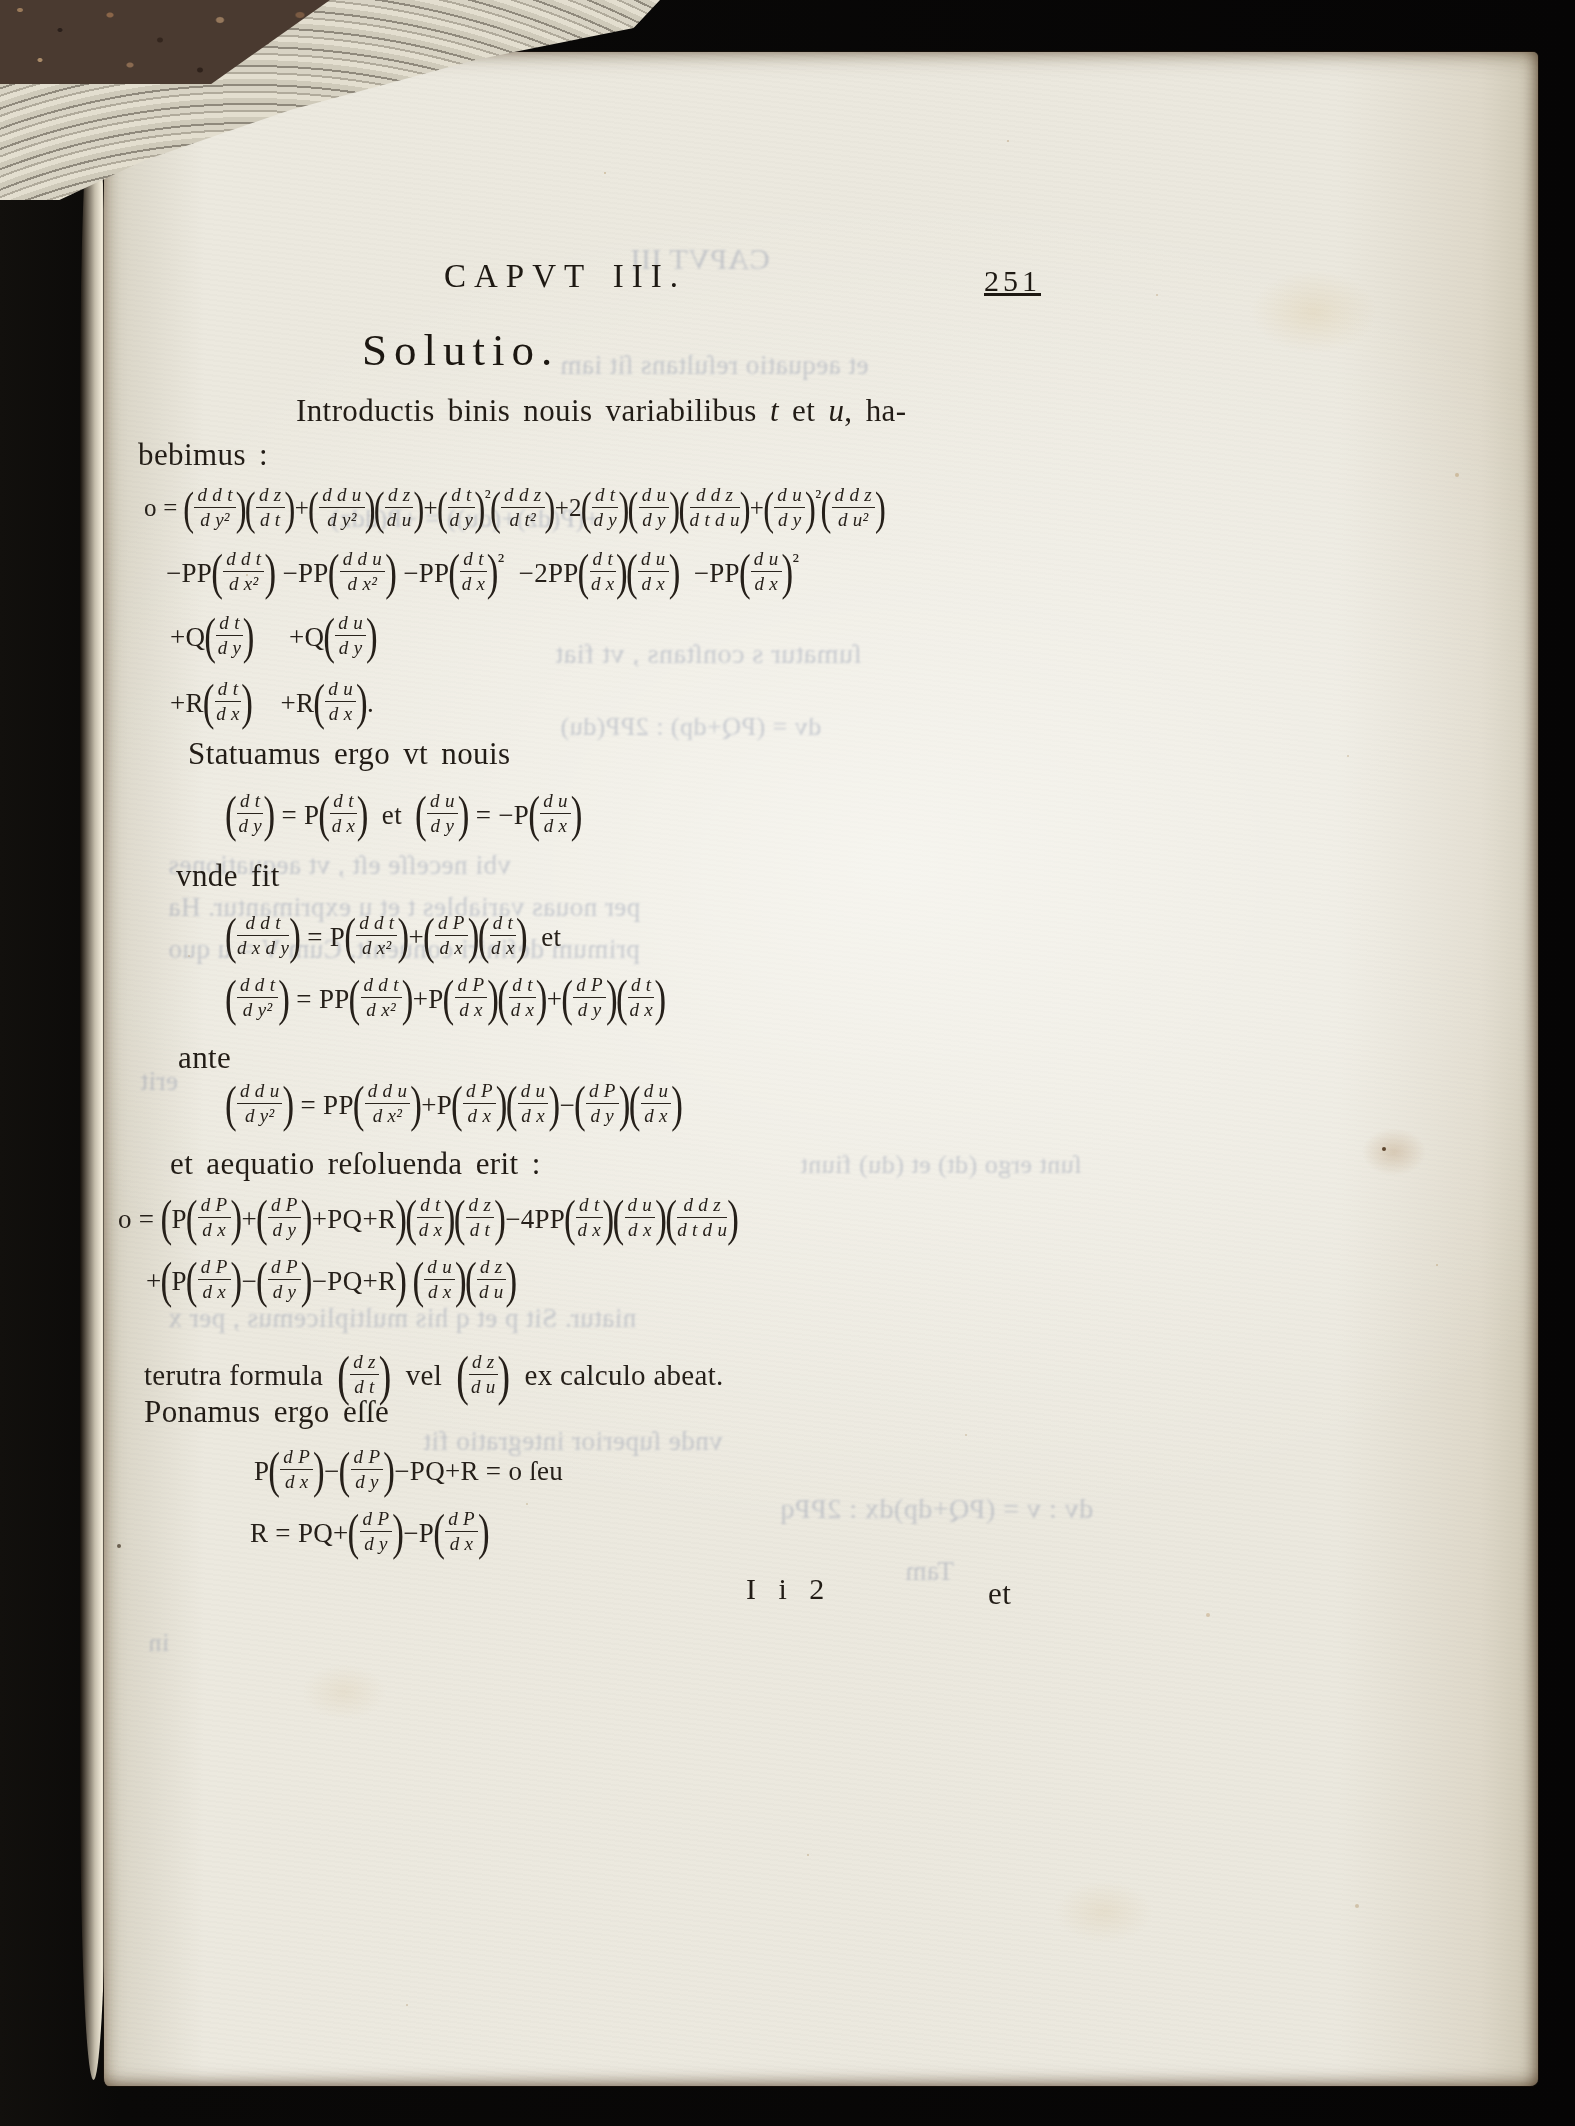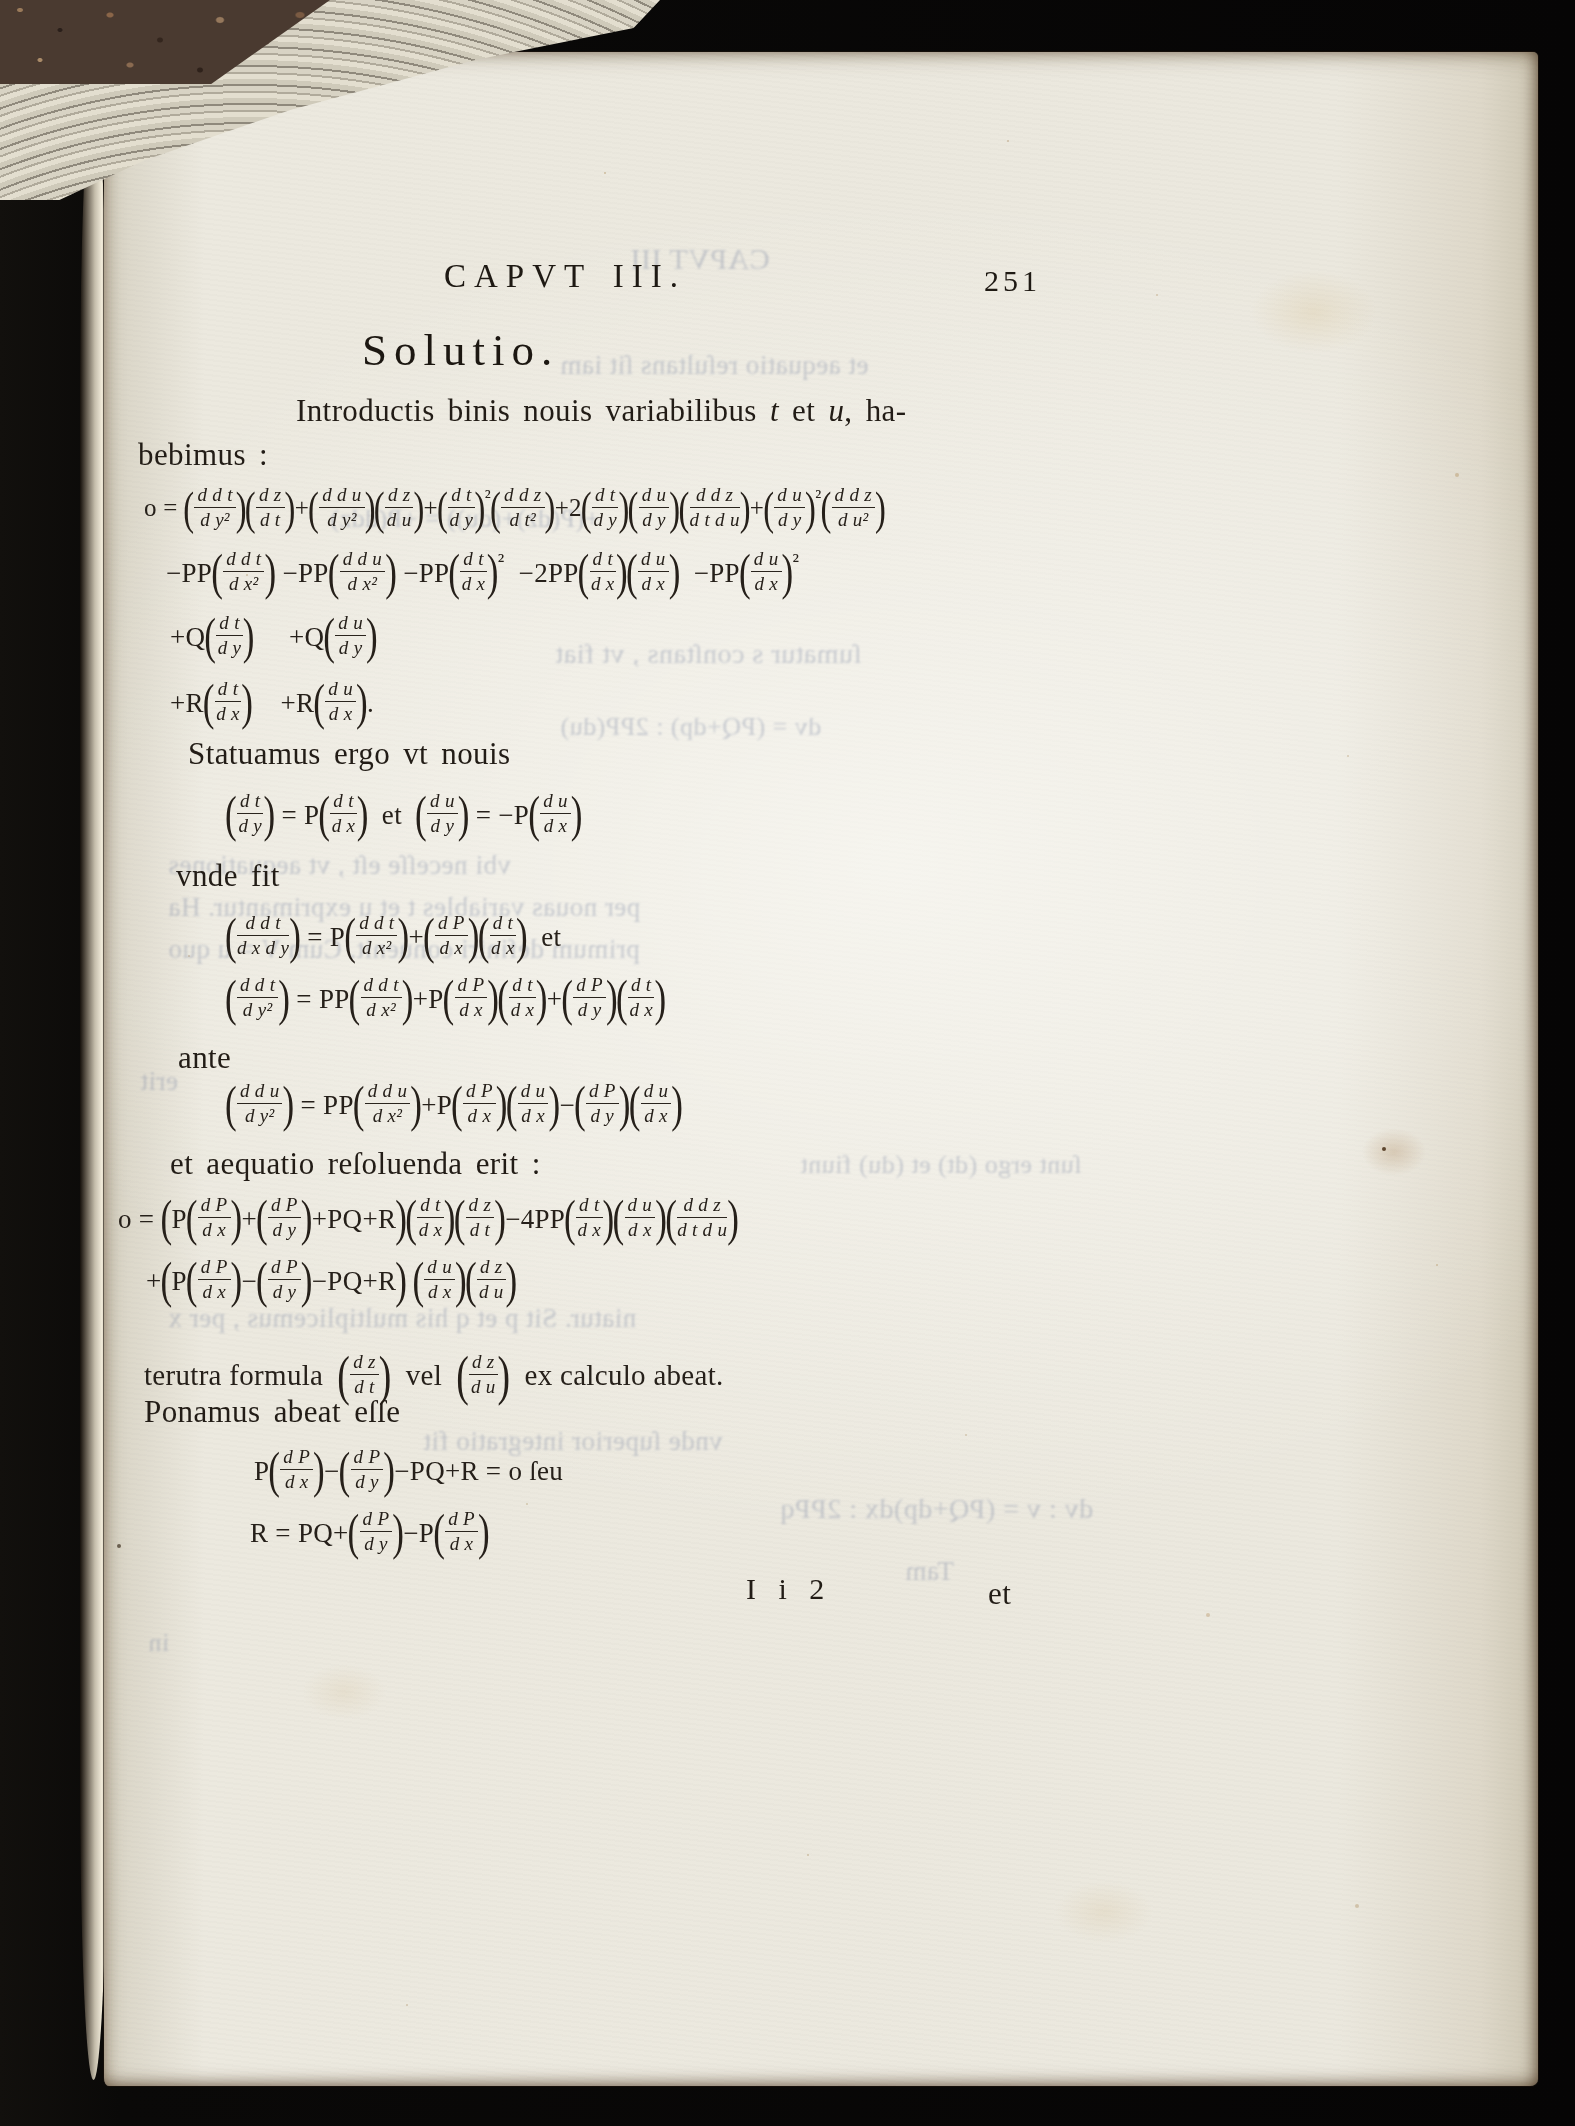--- a/index.html
+++ b/index.html
@@ -57,21 +57,21 @@
       1103px 1562px 0 1px rgba(165,120,60,.3),
       703px 1802px 0 0 rgba(150,115,60,.35),
       1252px 1853px 0 1px rgba(160,120,60,.3),
       302px 1952px 0 0 rgba(150,110,55,.3),
       1052px 242px 0 0 rgba(155,115,60,.3),
       861px 1382px 0 0 rgba(150,110,55,.28);}
 
   
   .textline{position:absolute;font-size:31px;color:#221c16;letter-spacing:.4px;word-spacing:5px;white-space:pre;}
   .caput{font-size:33px;letter-spacing:8px;color:#1e1913;}
-  .pagenum{font-size:30px;letter-spacing:4px;color:#1e1913;}
+  .pagenum{font-size:30px;letter-spacing:4px;color:#1e1913;text-decoration:underline;}
   .solutio{font-size:45px;letter-spacing:7px;color:#1c1711;text-align:center;}
   .sig{font-size:30px;letter-spacing:5px;}
   .math{position:absolute;font-size:27px;line-height:52px;color:#26201a;white-space:pre;letter-spacing:.3px;}
   .math span{vertical-align:middle;}
   .math .pa{display:inline-block;transform:scaleY(1.45);font-size:1.3em;margin:0 -1px;font-weight:300;}
   .math .sup{display:inline-block;transform:translateY(-12px);font-size:.8em;}
   .fr{display:inline-block;text-align:center;font-style:italic;font-size:19px;line-height:1.05;margin:0 1px;transform:translateY(-1px);}
   .fr .nu{display:block;border-bottom:1.8px solid #2a241d;padding:0 3px 2px;}
   .fr .de{display:block;padding-top:2px;}
 
@@ -124,21 +124,21 @@
     <div class="math" style="left:122px;top:918px"><span class="pa">(</span><span class="fr"><span class="nu">d d t</span><span class="de">d y²</span></span><span class="pa">)</span><span class="tx"> = PP</span><span class="pa">(</span><span class="fr"><span class="nu">d d t</span><span class="de">d x²</span></span><span class="pa">)</span><span class="tx">+P</span><span class="pa">(</span><span class="fr"><span class="nu">d P</span><span class="de">d x</span></span><span class="pa">)</span><span class="pa">(</span><span class="fr"><span class="nu">d t</span><span class="de">d x</span></span><span class="pa">)</span><span class="tx">+</span><span class="pa">(</span><span class="fr"><span class="nu">d P</span><span class="de">d y</span></span><span class="pa">)</span><span class="pa">(</span><span class="fr"><span class="nu">d t</span><span class="de">d x</span></span><span class="pa">)</span></div>
 
     <div class="textline" style="left:74px;top:988px">ante</div>
     <div class="math" style="left:122px;top:1024px"><span class="pa">(</span><span class="fr"><span class="nu">d d u</span><span class="de">d y²</span></span><span class="pa">)</span><span class="tx"> = PP</span><span class="pa">(</span><span class="fr"><span class="nu">d d u</span><span class="de">d x²</span></span><span class="pa">)</span><span class="tx">+P</span><span class="pa">(</span><span class="fr"><span class="nu">d P</span><span class="de">d x</span></span><span class="pa">)</span><span class="pa">(</span><span class="fr"><span class="nu">d u</span><span class="de">d x</span></span><span class="pa">)</span><span class="tx">−</span><span class="pa">(</span><span class="fr"><span class="nu">d P</span><span class="de">d y</span></span><span class="pa">)</span><span class="pa">(</span><span class="fr"><span class="nu">d u</span><span class="de">d x</span></span><span class="pa">)</span></div>
 
     <div class="textline" style="left:66px;top:1094px">et aequatio reſoluenda erit :</div>
     <div class="math" style="left:14px;top:1138px"><span class="tx">o = </span><span class="pa">(</span><span class="tx">P</span><span class="pa">(</span><span class="fr"><span class="nu">d P</span><span class="de">d x</span></span><span class="pa">)</span><span class="tx">+</span><span class="pa">(</span><span class="fr"><span class="nu">d P</span><span class="de">d y</span></span><span class="pa">)</span><span class="tx">+PQ+R</span><span class="pa">)</span><span class="pa">(</span><span class="fr"><span class="nu">d t</span><span class="de">d x</span></span><span class="pa">)</span><span class="pa">(</span><span class="fr"><span class="nu">d z</span><span class="de">d t</span></span><span class="pa">)</span><span class="tx">−4PP</span><span class="pa">(</span><span class="fr"><span class="nu">d t</span><span class="de">d x</span></span><span class="pa">)</span><span class="pa">(</span><span class="fr"><span class="nu">d u</span><span class="de">d x</span></span><span class="pa">)</span><span class="pa">(</span><span class="fr"><span class="nu">d d z</span><span class="de">d t d u</span></span><span class="pa">)</span></div>
     <div class="math" style="left:42px;top:1200px"><span class="tx">+</span><span class="pa">(</span><span class="tx">P</span><span class="pa">(</span><span class="fr"><span class="nu">d P</span><span class="de">d x</span></span><span class="pa">)</span><span class="tx">−</span><span class="pa">(</span><span class="fr"><span class="nu">d P</span><span class="de">d y</span></span><span class="pa">)</span><span class="tx">−PQ+R</span><span class="pa">)</span><span class="tx"> </span><span class="pa">(</span><span class="fr"><span class="nu">d u</span><span class="de">d x</span></span><span class="pa">)</span><span class="pa">(</span><span class="fr"><span class="nu">d z</span><span class="de">d u</span></span><span class="pa">)</span></div>
 
     <div class="math" style="left:40px;top:1294px;font-size:29px"><span class="tx">terutra formula  </span><span class="pa">(</span><span class="fr"><span class="nu">d z</span><span class="de">d t</span></span><span class="pa">)</span><span class="tx">  vel  </span><span class="pa">(</span><span class="fr"><span class="nu">d z</span><span class="de">d u</span></span><span class="pa">)</span><span class="tx">  ex calculo abeat.</span></div>
-    <div class="textline" style="left:40px;top:1342px">Ponamus abeat eſſe</div>
+    <div class="textline" style="left:40px;top:1342px">Ponamus ergo eſſe</div>
 
     <div class="math" style="left:150px;top:1390px"><span class="tx">P</span><span class="pa">(</span><span class="fr"><span class="nu">d P</span><span class="de">d x</span></span><span class="pa">)</span><span class="tx">−</span><span class="pa">(</span><span class="fr"><span class="nu">d P</span><span class="de">d y</span></span><span class="pa">)</span><span class="tx">−PQ+R = o ſeu</span></div>
     <div class="math" style="left:146px;top:1452px"><span class="tx">R = PQ+</span><span class="pa">(</span><span class="fr"><span class="nu">d P</span><span class="de">d y</span></span><span class="pa">)</span><span class="tx">−P</span><span class="pa">(</span><span class="fr"><span class="nu">d P</span><span class="de">d x</span></span><span class="pa">)</span></div>
 
     <div class="textline sig" style="left:642px;top:1520px">I i 2</div>
     <div class="textline" style="left:884px;top:1524px">et</div>
 
     <div class="specks"></div>
   </div>
 

